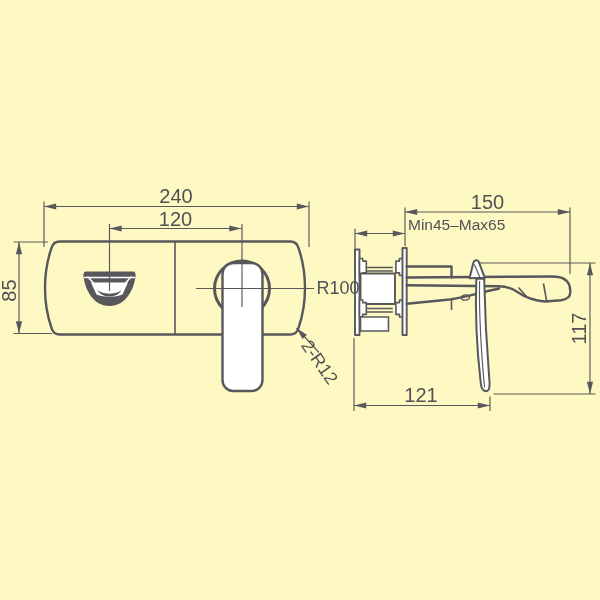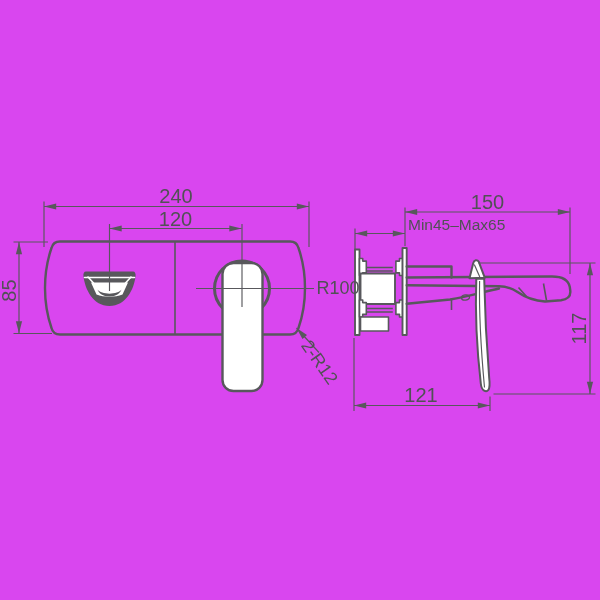--- a/index.html
+++ b/index.html
@@ -1,16 +1,16 @@
 <!DOCTYPE html>
 <html><head>
 <meta charset="utf-8">
 <style>
   html,body{margin:0;padding:0;background:#ffffff;}
-  .page{width:600px;height:600px;position:relative;background:#d946ef;overflow:hidden;}
+  .page{width:600px;height:600px;position:relative;background:#fef9c3;overflow:hidden;}
   svg{display:block;}
   svg text{
     font-family:"Liberation Sans", sans-serif;
     fill:#515155;
   }
   .dtxt{font-size:20px;}
   .rtxt{font-size:18px;}
   .stxt{font-size:15.5px;}
   .outline{stroke:#58585c;stroke-width:2.4;fill:none;stroke-linejoin:round;stroke-linecap:round;}
   .med{stroke:#58585c;stroke-width:1.9;fill:none;stroke-linejoin:round;}

